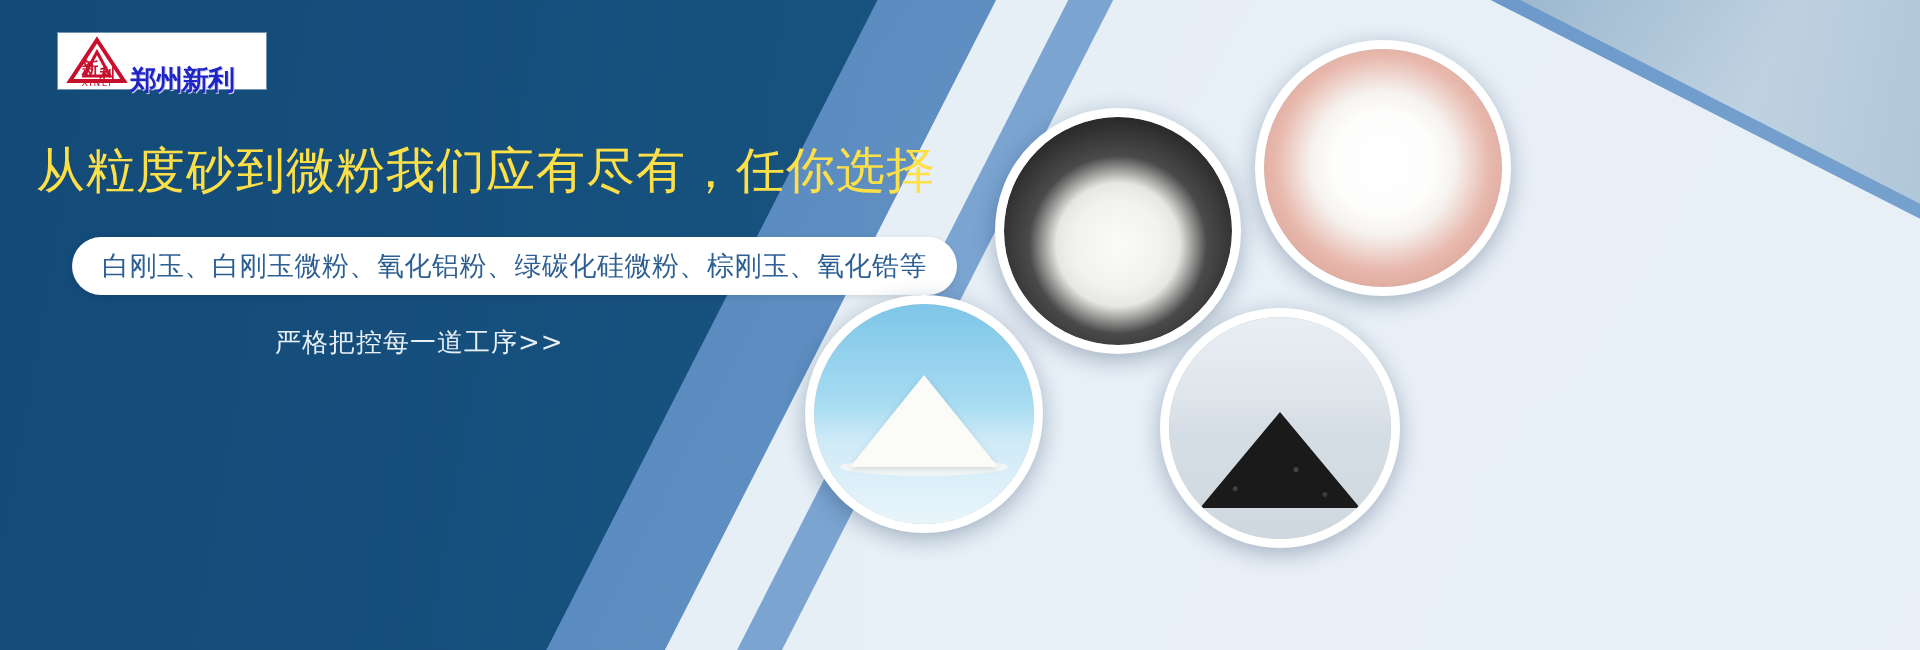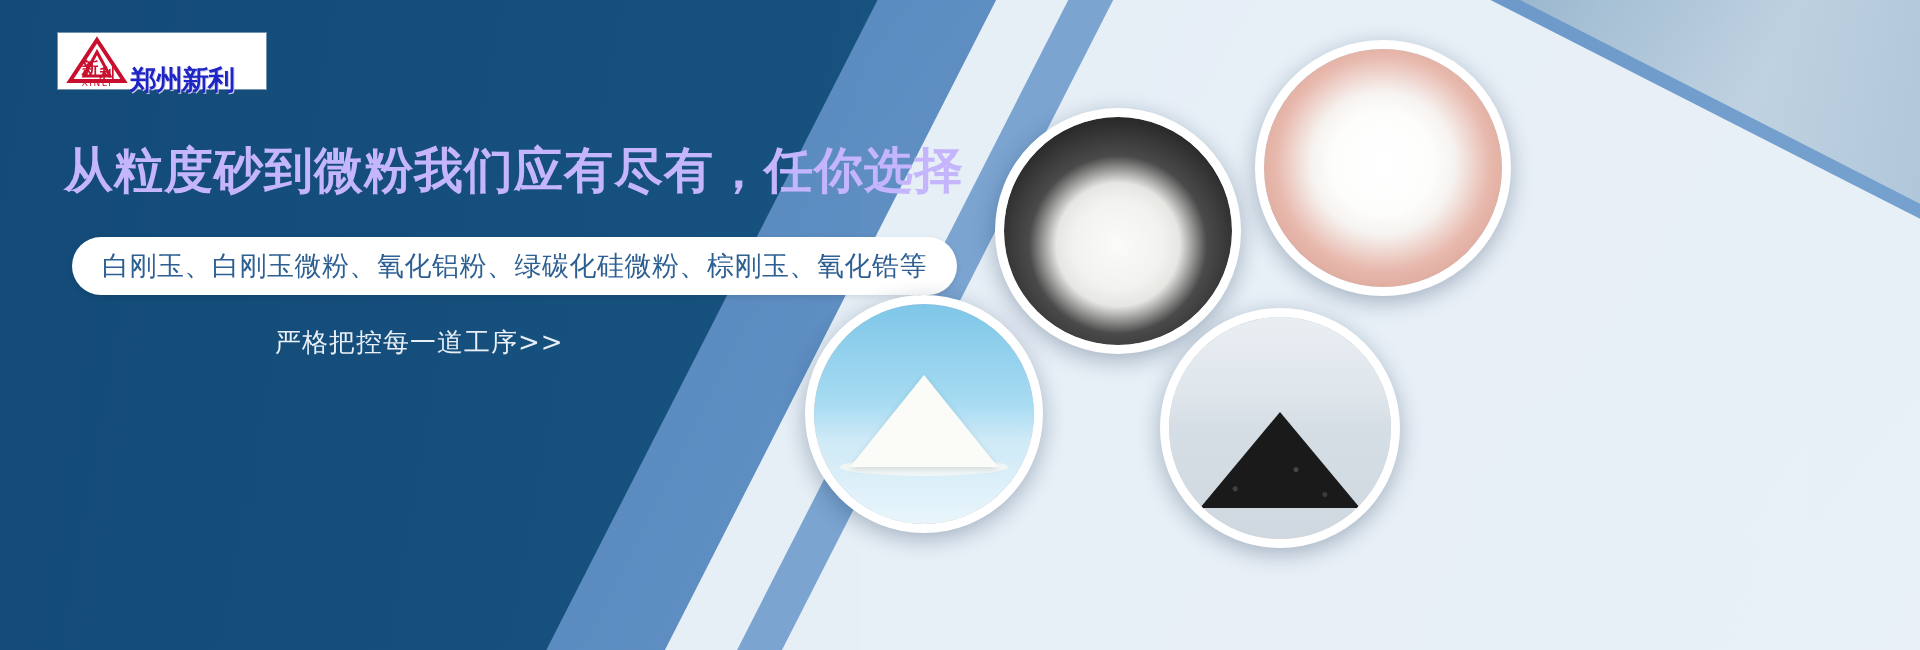--- a/index.html
+++ b/index.html
@@ -77,22 +77,22 @@
     font-weight:bold;font-size:27px;color:#1f25c4;letter-spacing:-1px;
     line-height:1;margin-left:2px;white-space:nowrap;
     text-shadow:1px 1px 0 #c9cbe8;
     margin-top:36px;
   }
 
   
   #headline{
     position:absolute;left:36px;top:142px;
     font-family:"DejaVu Sans","Liberation Sans",sans-serif;
-    font-weight:bold;font-size:49px;color:#c4b5fd;
-    letter-spacing:1px;white-space:nowrap;line-height:1.18;margin-left:28px;
+    font-weight:normal;font-size:49px;color:#fde047;
+    letter-spacing:1px;white-space:nowrap;line-height:1.18;
   }
 
   
   #pill{
     position:absolute;left:72px;top:237px;
     height:58px;min-width:748px;box-sizing:border-box;
     background:#ffffff;border-radius:29px;
     display:flex;align-items:center;justify-content:center;
     padding:0 30px;
     box-shadow:0 2px 6px rgba(0,0,0,.10);

